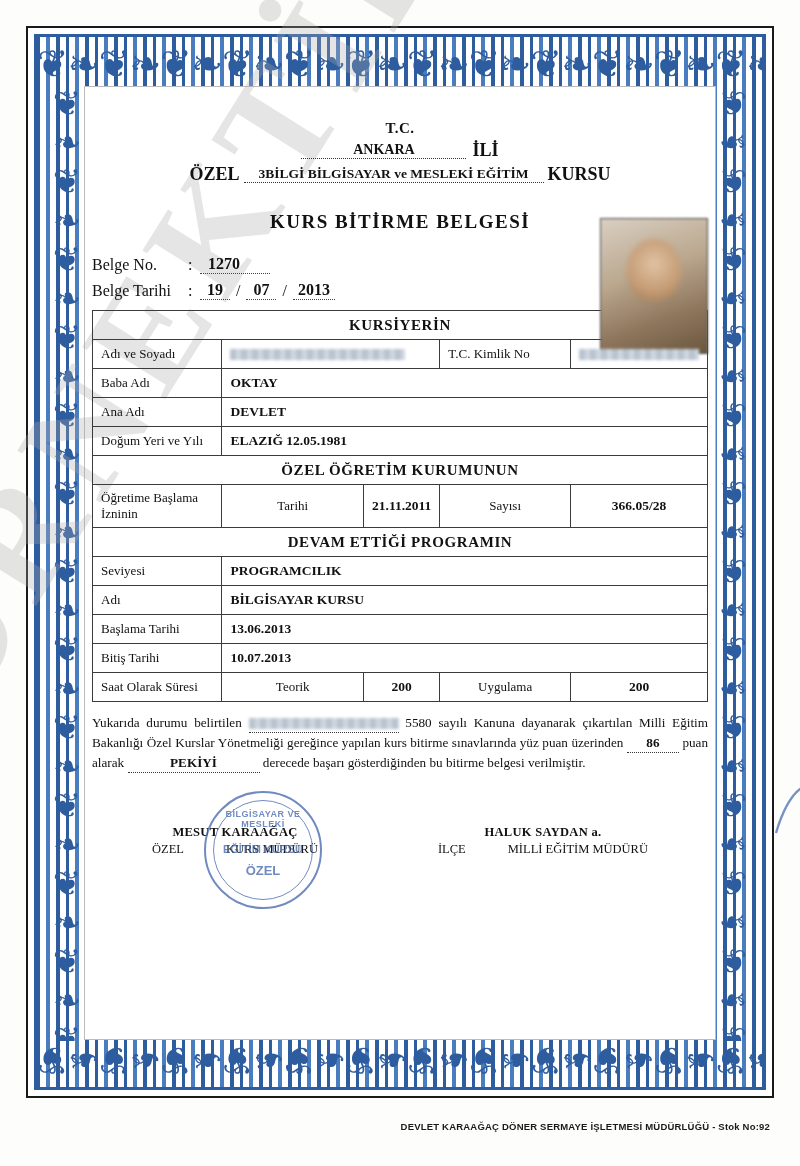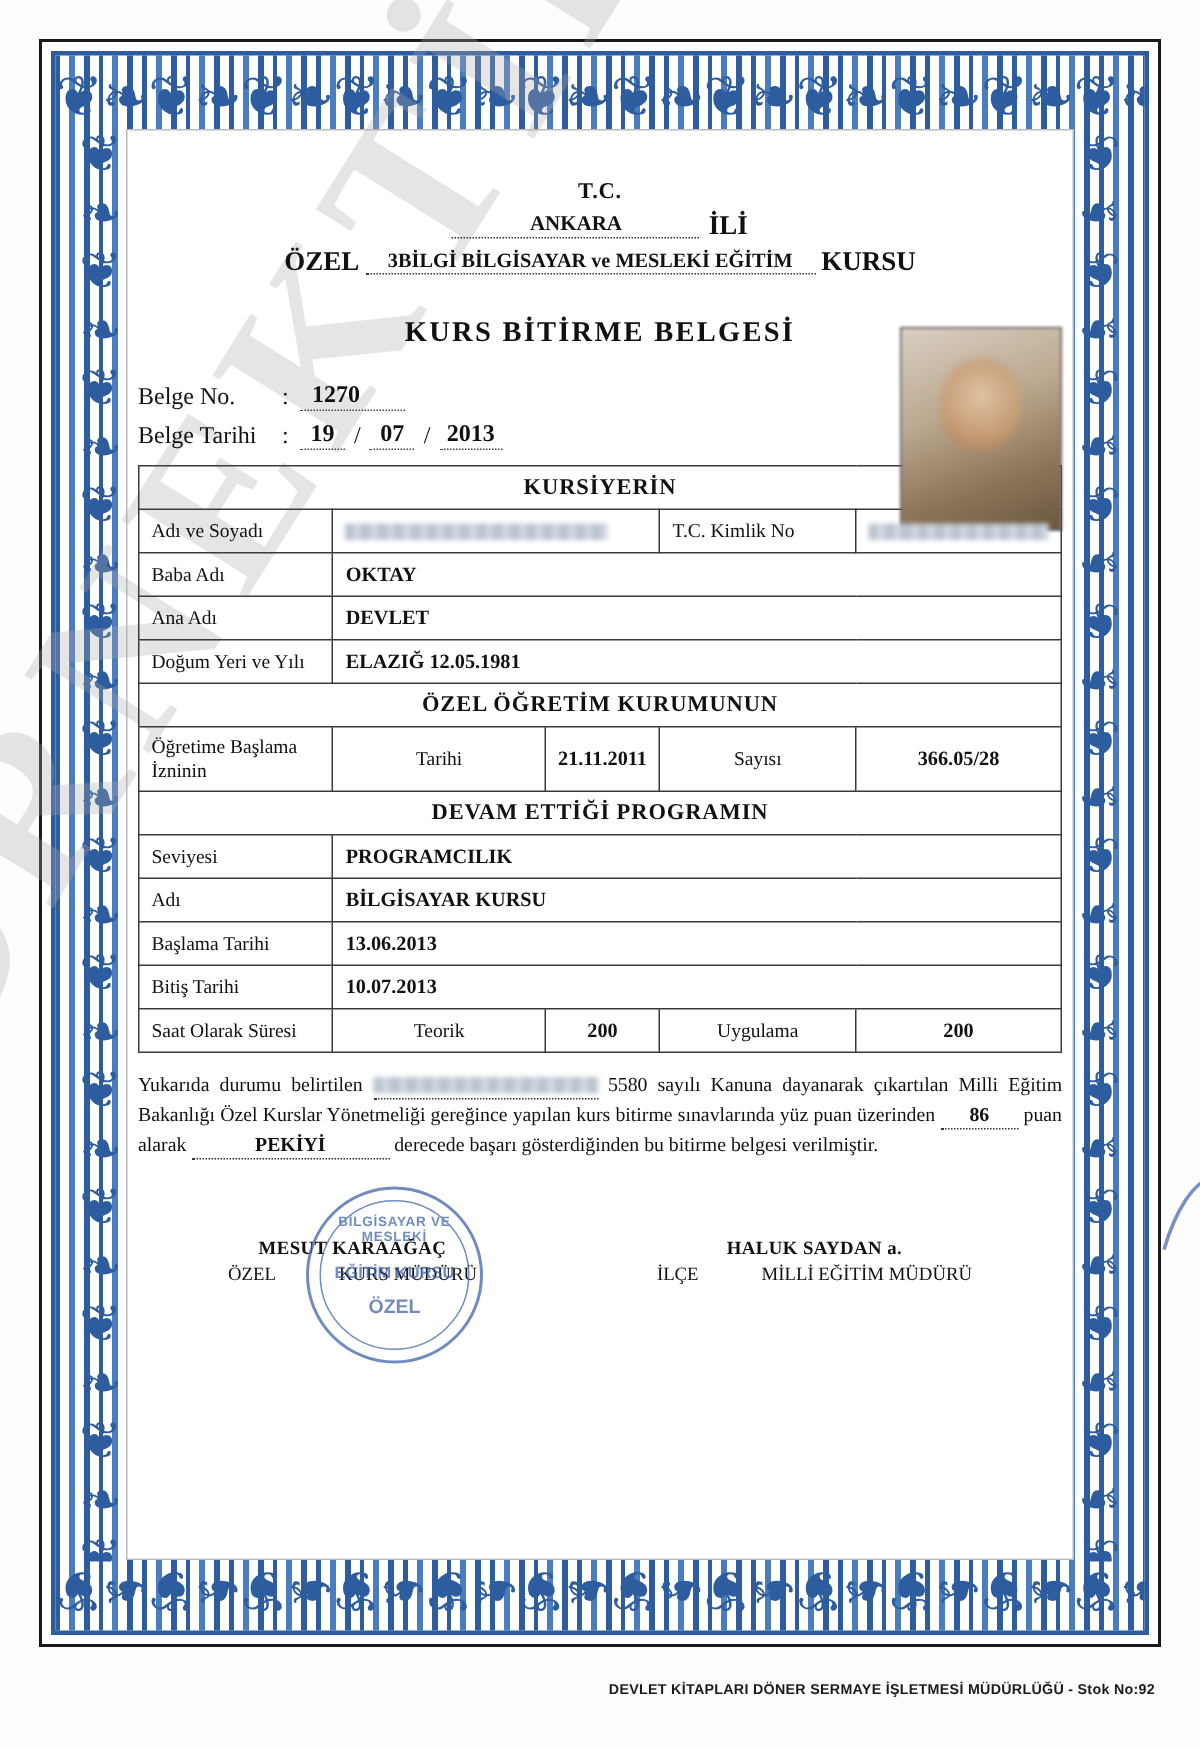--- a/index.html
+++ b/index.html
@@ -459,14 +459,14 @@
         <div class="sig-name">HALUK SAYDAN a.</div>
         <div class="sig-role sig-left-role">
           <span>İLÇE</span>
           <span>MİLLİ EĞİTİM MÜDÜRÜ</span>
         </div>
       </div>
     </div>
 
   </div>
 
-  <div class="footer">DEVLET KİTAPLARI DÖNER SERMAYE İŞLETMESİ MÜDÜRLÜĞÜ - Stok No:92</div>
+  <div class="footer">DEVLET KARAAĞAÇ DÖNER SERMAYE İŞLETMESİ MÜDÜRLÜĞÜ - Stok No:92</div>
 </div>
 
 </body></html>

